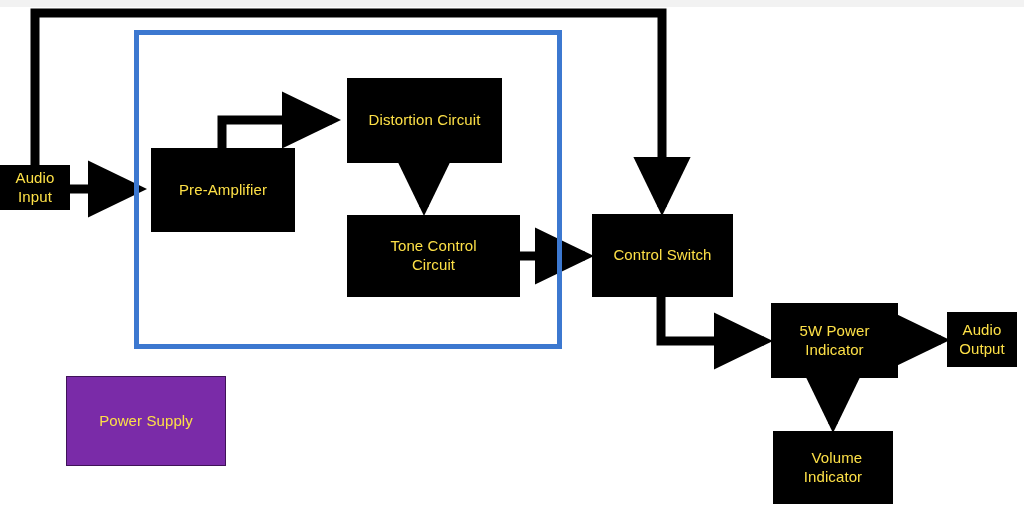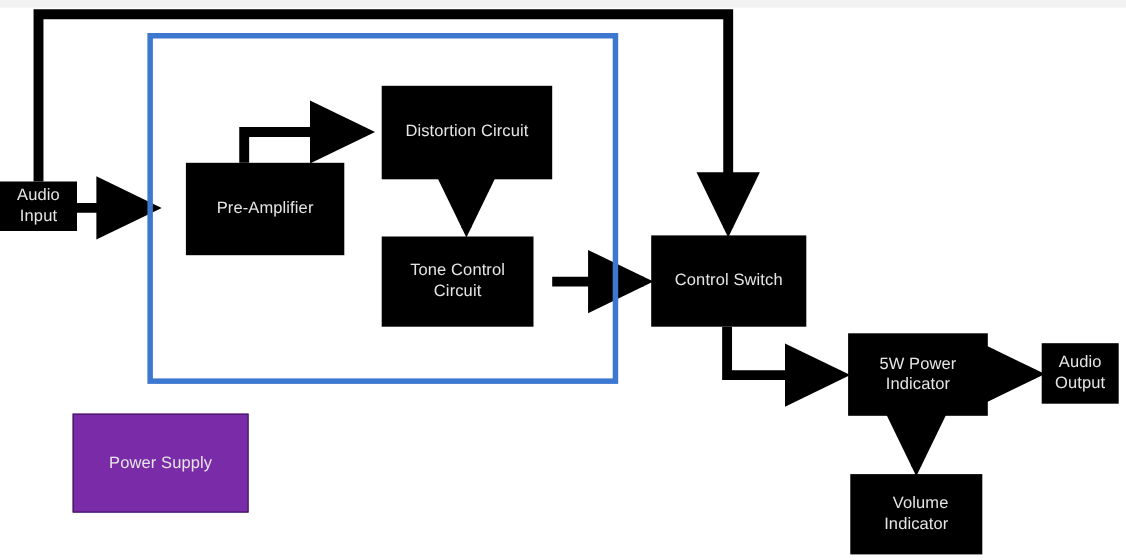--- a/index.html
+++ b/index.html
@@ -32,21 +32,21 @@
     box-sizing: border-box;
     background: transparent;
   }
   .node {
     position: absolute;
     box-sizing: border-box;
     display: flex;
     align-items: center;
     justify-content: center;
     text-align: center;
-    color: #e5e5e5;
+    color: #fde047;
     font-size: 15px;
     line-height: 1.25;
     letter-spacing: 0.1px;
     padding: 2px 6px;
   }
   .node.black {
     background: #000000;
   }
   .node.purple {
     background: #7a2ba8;
@@ -96,29 +96,29 @@
     <path d="M 833 378 L 833 424" stroke="#000000" stroke-width="9" fill="none" marker-end="url(#arrowhead)"></path>
   </svg>
 
   <div class="group-box" style="left:134px; top:30px; width:428px; height:319px; border:5px solid #3c78d0;"></div>
 
   <div class="node black" style="left:0px; top:165px; width:70px; height:45px;">
     <span class="node-label">Audio
 Input</span>
   </div>
 
-  <div class="node black" style="left:169px; top:148px; width:144px; height:84px;">
+  <div class="node black" style="left:151px; top:148px; width:144px; height:84px;">
     <span class="node-label">Pre-Amplifier</span>
   </div>
 
   <div class="node black" style="left:347px; top:78px; width:155px; height:85px;">
     <span class="node-label">Distortion Circuit</span>
   </div>
 
-  <div class="node black" style="left:347px; top:215px; width:138px; height:82px;">
+  <div class="node black" style="left:347px; top:215px; width:173px; height:82px;">
     <span class="node-label">Tone Control
 Circuit</span>
   </div>
 
   <div class="node black" style="left:592px; top:214px; width:141px; height:83px;">
     <span class="node-label">Control Switch</span>
   </div>
 
   <div class="node black" style="left:771px; top:303px; width:127px; height:75px;">
     <span class="node-label">5W Power

